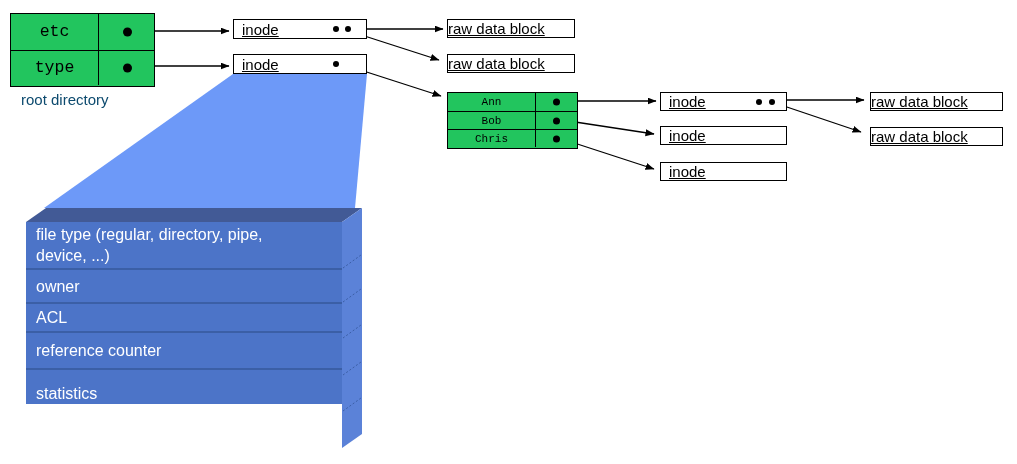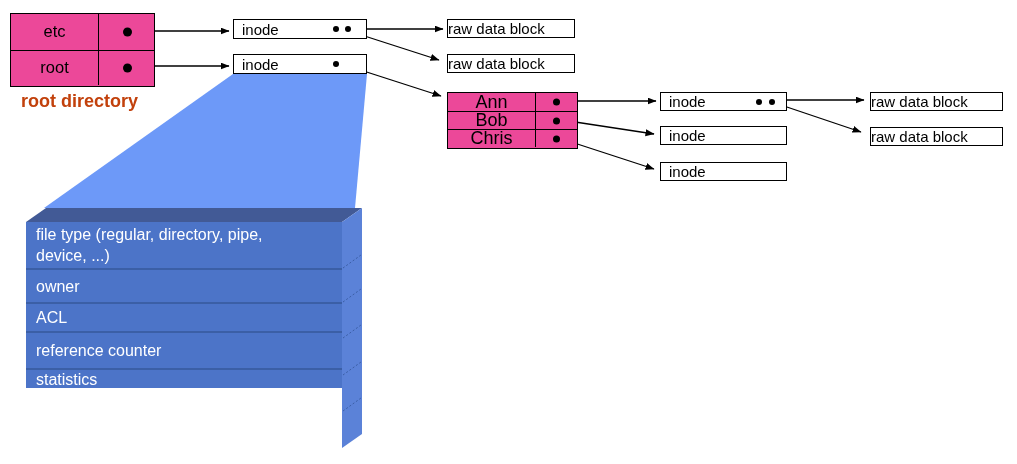--- a/index.html
+++ b/index.html
@@ -6,48 +6,48 @@
   html,body { background:#ffffff; }
   .canvas {
     position:relative; width:1017px; height:464px; background:#fff;
     font-family:"Liberation Sans", sans-serif; overflow:hidden;
   }
   svg.layer { position:absolute; left:0; top:0; z-index:1; }
 
   .box {
     position:absolute; z-index:2; background:#fff;
     border:1.5px solid #000; display:flex; align-items:center;
-    font-size:15px; color:#000; line-height:1;
+    font-size:15px; color:#000; line-height:1;text-decoration:underline;
   }
   .lbl { white-space:nowrap; }
   .inode { padding-left:8px; }
   .rawblk { justify-content:flex-start; }
   .dot { position:absolute; border-radius:50%; background:#000; top:50%; transform:translateY(-50%); }
   .dot.d6 { width:6px; height:6px; }
   .dot.d7 { width:7px; height:7px; }
   .dot.d9 { width:9px; height:9px; }
 
-  .dirtable { position:absolute; z-index:2; background:#ec4899; border:1.5px solid #000; }
+  .dirtable { position:absolute; z-index:2; background:#22c55e; border:1.5px solid #000;font-family:Liberation Mono, monospace; }
   .trow { display:flex; }
   .trow + .trow { border-top:1.5px solid #000; }
   .tcell { display:flex; align-items:center; justify-content:center; }
-  .tcell.namec { border-right:1.5px solid #000; font-size:18px; }
+  .tcell.namec { border-right:1.5px solid #000; font-size:11px; }
   .tcell.ptrc { position:relative; flex:1; }
 
   .root-table { left:10px; top:13px; width:145px; height:74px; }
   .root-table .trow { height:35.5px; }
   .root-table .namec { width:88px; font-size:16.5px; }
 
   .users-table { left:447px; top:92px; width:131px; height:57px; }
   .users-table .trow { height:18px; }
   .users-table .namec { width:88px; }
 
   .caption {
     position:absolute; left:21px; top:91px; z-index:2;
-    font-size:18px; color:#c2410c;font-weight:bold;
+    font-size:15px; color:#0c4a6e;
   }
 
   .stack {
     position:absolute; left:26px; top:222px; width:316px; height:226px; z-index:2;
     color:#fff; font-size:16px;
   }
   .srow {
     background:var(--stack-front); display:flex; align-items:center;
     padding:0 10px; line-height:21px;
   }
@@ -93,21 +93,21 @@
   </svg>
 
   <div class="dirtable root-table">
     <div class="trow">
       <div class="tcell namec">etc</div>
       <div class="tcell ptrc">
         <span class="dot d9" style="left:50%; margin-left:-4px;"></span>
       </div>
     </div>
     <div class="trow">
-      <div class="tcell namec">root</div>
+      <div class="tcell namec">type</div>
       <div class="tcell ptrc">
         <span class="dot d9" style="left:50%; margin-left:-4px;"></span>
       </div>
     </div>
   </div>
   <div class="caption">root directory</div>
 
   <div class="box inode" style="left:233px; top:19px; width:134px; height:20px;">
     <span class="lbl">inode</span>
     <span class="dot d6" style="left:99px;"></span>
@@ -172,18 +172,18 @@
     </div>
     <div class="srow" style="height:34px;">
       <span>owner</span>
     </div>
     <div class="srow" style="height:29px;">
       <span>ACL</span>
     </div>
     <div class="srow" style="height:37px;">
       <span>reference counter</span>
     </div>
-    <div class="srow" style="height:20px;">
+    <div class="srow" style="height:36px;align-items:flex-end;">
       <span>statistics</span>
     </div>
   </div>
 
 </div>
 
 </body></html>

